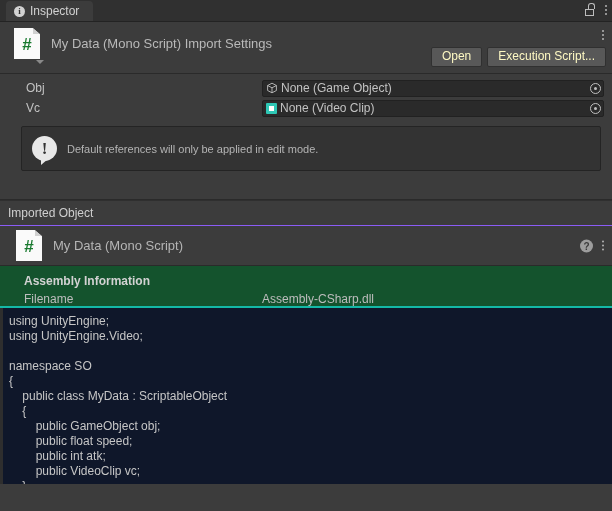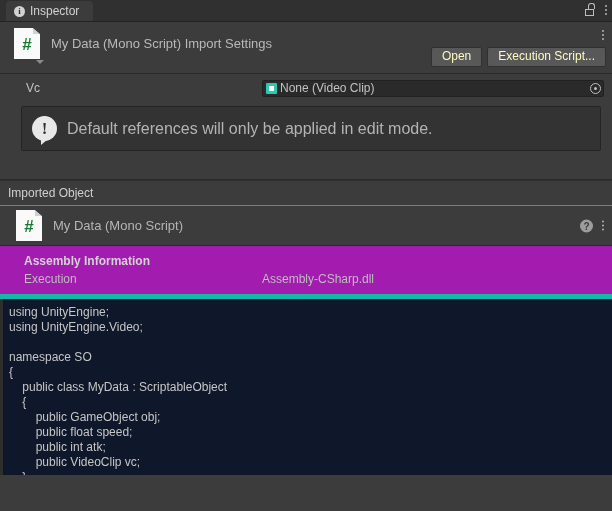--- a/index.html
+++ b/index.html
@@ -231,21 +231,21 @@
     font-weight: bold;
     font-family: "Liberation Serif", serif;
   }
   .bubble .tail {
     position: absolute;
     left: 9px; bottom: -4px;
     width: 0; height: 0;
     border-left: 7px solid #e8e8e8;
     border-bottom: 6px solid transparent;
   }
-  .helpbox .msg { font-size: 16px; color: #b4b4b4; }
+  .helpbox .msg { font-size: 11px; color: #b4b4b4; }
 
   
   .section-sep {
     height: 1px;
     background: #2a2a2a;
   }
   .imported-header {
     height: 24px;
     display: flex;
     align-items: center;
@@ -280,23 +280,23 @@
     color: #3c3c3c;
     font-size: 10px;
     font-weight: bold;
     line-height: 13px;
     text-align: center;
     font-family: "Liberation Sans", sans-serif;
   }
 
   
   .assembly {
-    background: #a21caf;
-    padding: 8px 0 8px 0;
-    border-bottom: 5px solid #14b8a6;
+    background: #14532d;
+    padding: 8px 0 0 0;
+    border-bottom: 2px solid #14b8a6;
   }
   .assembly-title {
     font-size: 12px;
     font-weight: bold;
     color: #d2d2d2;
     padding-left: 24px;
     margin-bottom: 4px;
   }
   .assembly-row {
     display: flex;
@@ -363,20 +363,37 @@
         <i></i>
       </span>
     <div class="header-buttons">
       <button class="btn">Open</button>
       <button class="btn">Execution Script...</button>
     </div>
   </div>
 
   <div class="props">
 
+    <div class="prop-row">
+      <span class="prop-label">Obj</span>
+      <div class="objfield">
+        <span class="cube-icon">
+          <svg width="12" height="12" viewBox="0 0 12 12">
+            <path d="M6 1.2 10.4 3.5 10.4 8.5 6 10.8 1.6 8.5 1.6 3.5 Z" fill="none" stroke="#c0c0c0" stroke-width="0.9"></path>
+            <path d="M1.6 3.5 6 5.8 10.4 3.5 M6 5.8 6 10.8" fill="none" stroke="#c0c0c0" stroke-width="0.9"></path>
+          </svg>
+        </span>
+        <span class="value">None (Game Object)</span>
+        <span class="picker">
+            <span class="ring">
+              <i></i>
+            </span>
+          </span>
+      </div>
+    </div>
 
     <div class="prop-row">
       <span class="prop-label">Vc</span>
       <div class="objfield">
         <span class="video-icon">
             <span></span>
           </span>
         <span class="value">None (Video Clip)</span>
         <span class="picker">
             <span class="ring">
@@ -418,21 +435,21 @@
           <i></i>
           <i></i>
           <i></i>
         </span>
     </span>
   </div>
 
   <div class="assembly">
     <div class="assembly-title">Assembly Information</div>
     <div class="assembly-row">
-      <span class="key">Execution</span>
+      <span class="key">Filename</span>
       <span class="val">Assembly-CSharp.dll</span>
     </div>
   </div>
 
   <div class="codeview">
     <pre>using UnityEngine;
 using UnityEngine.Video;
 
 namespace SO
 {

